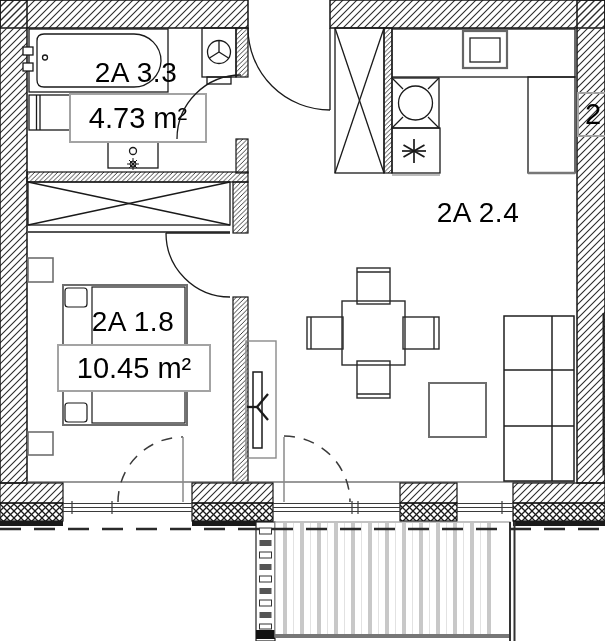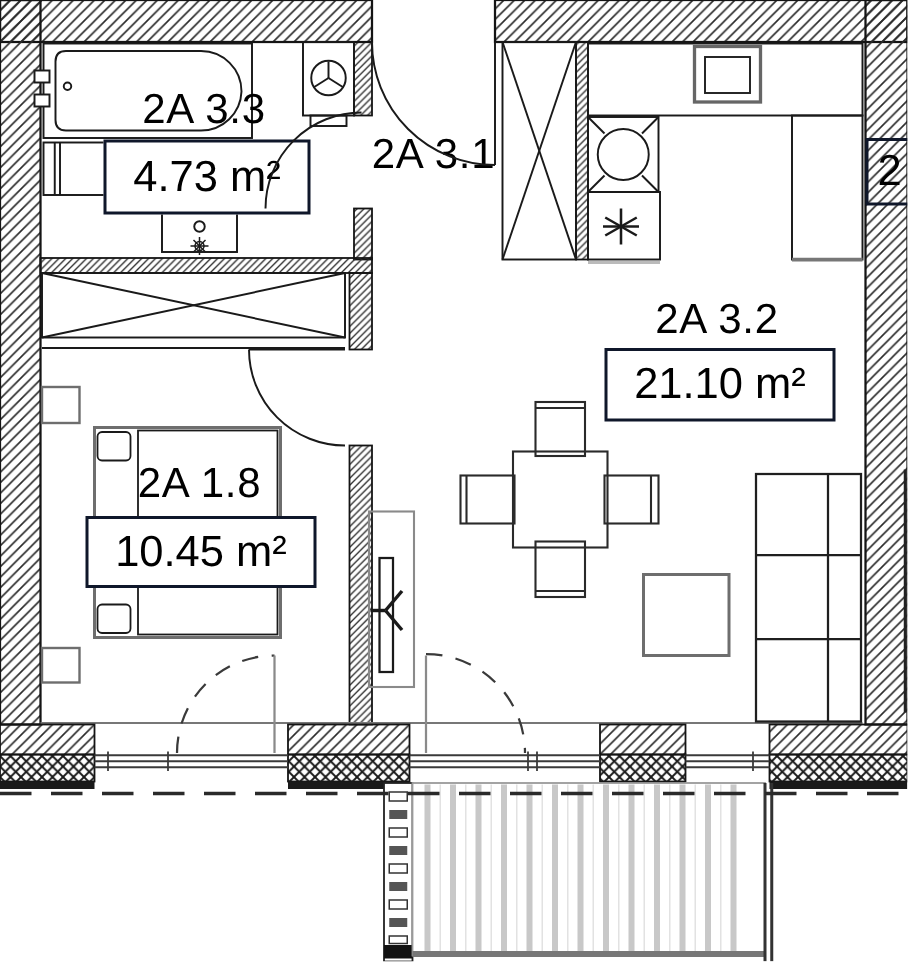--- a/index.html
+++ b/index.html
@@ -9,21 +9,21 @@
   }
   .plan svg{position:absolute;left:0;top:0;}
   #overlay{z-index:20;pointer-events:none;}
   .labels{position:absolute;left:0;top:0;width:605px;height:641px;z-index:10;pointer-events:none;}
   .room-name{
     position:absolute;transform:translate(-50%,-50%);
     font-size:28px;white-space:nowrap;letter-spacing:0.5px;
   }
   .area-box{
     position:absolute;display:flex;align-items:center;justify-content:center;
-    background:#fff;border:2px solid #0f172a;font-size:29px;white-space:nowrap;
+    background:#fff;border:2px solid #a3a3a3;font-size:29px;white-space:nowrap;
   }
   .area-box.transparent{background:transparent;}
 </style>
 </head>
 <body>
 
 <div class="plan">
 
   <svg width="605" height="641" viewBox="0 0 605 641">
     <defs>
@@ -264,26 +264,22 @@
       <line x1="0" y1="529" x2="605" y2="529" stroke="#2a2a2a" stroke-width="2.3" stroke-dasharray="21 13"></line>
     </g>
   </svg>
 
   <div class="labels">
     <div class="room-name" style="left:136px;top:73px">2A 3.3</div>
     <div class="area-box" style="left:69px;top:93px;width:134px;height:46px">
       <span>4.73 m²</span>
     </div>
 
-    <div class="room-name" style="left:289px;top:103px">2A 3.1</div>
-
-    <div class="room-name" style="left:478px;top:213px">2A 3.2</div>
-    <div class="area-box" style="left:403px;top:232px;width:150px;height:45px">
-      <span>21.10 m²</span>
-    </div>
+
+    <div class="room-name" style="left:478px;top:213px">2A 2.4</div>
 
     <div class="room-name" style="left:133px;top:322px">2A 1.8</div>
     <div class="area-box" style="left:57px;top:344px;width:150px;height:44px">
       <span>10.45 m²</span>
     </div>
 
     <div class="area-box transparent" style="left:577px;top:92px;width:28px;height:41px">
       <span>2</span>
     </div>
   </div>

